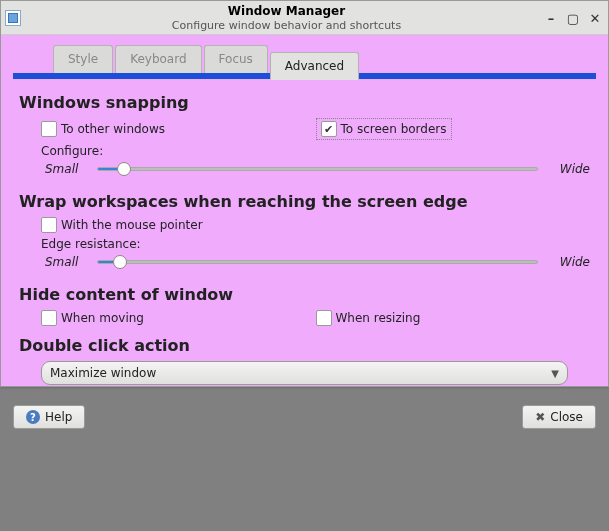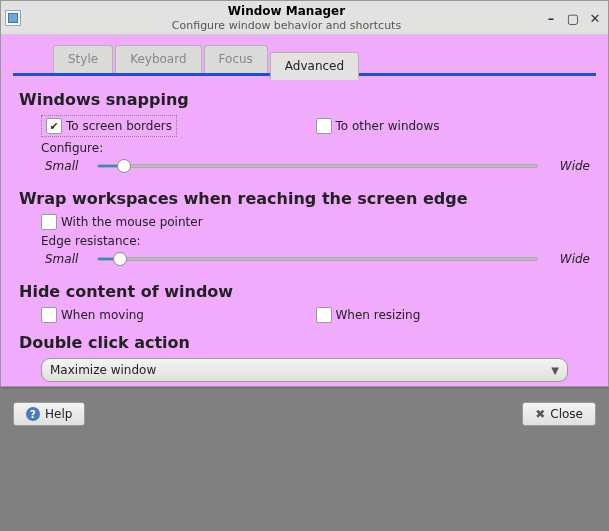--- a/index.html
+++ b/index.html
@@ -75,21 +75,21 @@
     color: #333;
   }
   .content {
     flex: 1;
     padding: 10px 12px 8px 12px;
     display: flex;
     flex-direction: column;
   }
   .tabs {
     display: flex;
-    border-bottom: 3px solid #1d4ed8;
+    border-bottom: 6px solid #1d4ed8;
     padding-left: 40px;
   }
   .tab {
     padding: 6px 14px;
     border: 1px solid #b3b3b1;
     border-bottom: none;
     background: #dadad8;
     color: #888;
     border-radius: 3px 3px 0 0;
     margin-right: 2px;
@@ -274,28 +274,28 @@
       <div class="tab">Keyboard</div>
       <div class="tab">Focus</div>
       <div class="tab active">Advanced</div>
     </div>
 
     <div class="tab-panel">
 
       <div class="section-title">Windows snapping</div>
       <div class="row">
         <div class="half">
+          <span class="checkbox"></span>
+          <span class="cb-label">To other windows</span>
+        </div>
+        <div class="half">
           <span class="dotted-box">
             <span class="checkbox checked"></span>
             <span class="cb-label">To screen borders</span>
           </span>
-        </div>
-        <div class="half">
-          <span class="checkbox"></span>
-          <span class="cb-label">To other windows</span>
         </div>
       </div>
       <div class="subtext">Configure:</div>
       <div class="slider-row">
         <div class="slider-label-l">Small</div>
         <div class="slider-track-wrap">
           <div class="slider-track">
             <div class="slider-fill" style="width:6%"></div>
             <div class="slider-thumb" style="left:6%"></div>
           </div>

